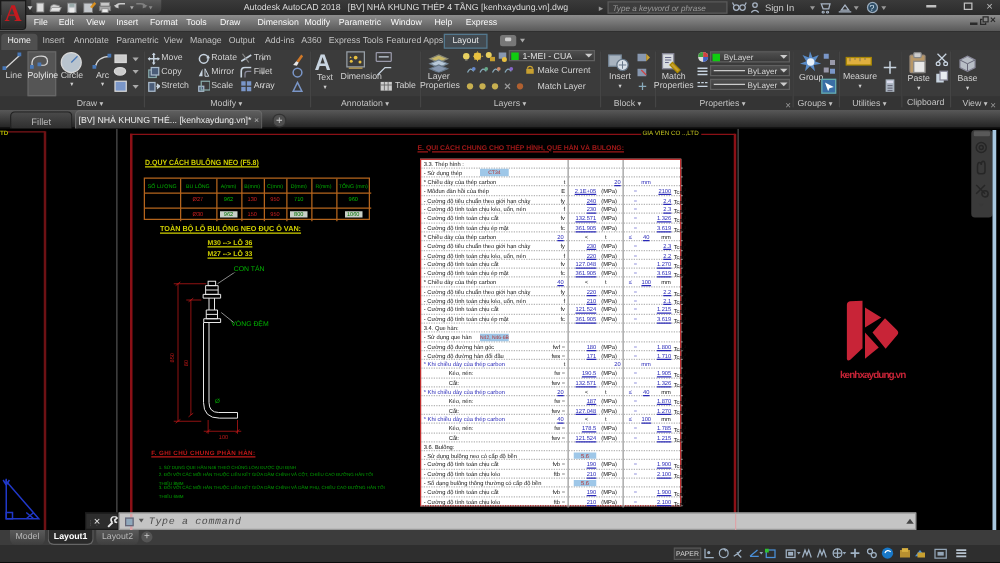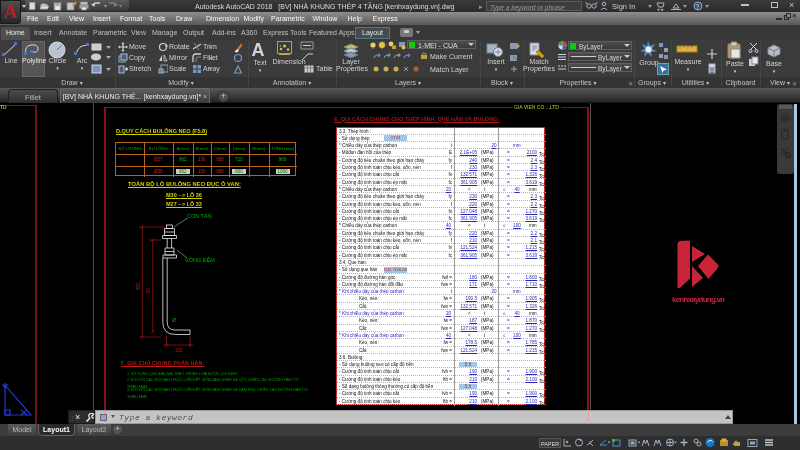--- a/index.html
+++ b/index.html
@@ -811,21 +811,21 @@
  <svg class="abs" style="left:16px;top:2.5px;" width="10" height="10" viewBox="0 0 10 10">
         <path d="M1.5 8.5 L5 5" stroke="#e8e8e8" stroke-width="1.6" fill="none"></path>
         <path d="M5 5 a2.6 2.6 0 1 1 3.6 -3.6 l-1.8 1.6 l0.4 1.6 1.6 0.4" stroke="#e8e8e8" fill="none" stroke-width="1.3"></path>
       </svg>
 </div>
 <div class="abs" style="left:95px;top:306.5px;width:638px;height:14px;background:#c4c4c4;border:1px solid #9a9a9a;">
       <span class="abs" style="left:8px;top:0;width:1.5px;height:14px;background:#dca4a8;"></span>
       <span class="abs" style="left:491.5px;top:0;width:1.5px;height:14px;background:#dca4a8;"></span>
  <span class="abs" style="left:4px;top:3px;width:7px;height:7px;background:#8fa8bc;border:1px solid #667;"></span>
  <span class="abs" style="left:15px;top:4px;width:0;height:0;border-left:2.5px solid transparent;border-right:2.5px solid transparent;border-top:3px solid #555;"></span>
- <span class="abs" style="left:23px;top:2px;color:#4d4d4d;font-size:8px;font-style:italic;font-family:'Liberation Mono',monospace;letter-spacing:0.5px;">Type a keyword</span>
+ <span class="abs" style="left:23px;top:2px;color:#4d4d4d;font-size:8px;font-style:italic;font-family:'Liberation Mono',monospace;letter-spacing:0.5px;">Type a command</span>
  <span class="abs" style="left:629px;top:4px;width:0;height:0;border-left:3px solid transparent;border-right:3px solid transparent;border-bottom:4px solid #444;"></span>
 </div>
 
 <svg class="abs" style="left:1px;top:276px;" width="34" height="40" viewBox="0 0 34 40">
  <g stroke="#2038c8" stroke-width="1.2" fill="none">
   <path d="M4 6 L4 36 L30 36 Z M4 36 L4 36"></path>
   <path d="M4 6 L4 1 M4 6 l-2.5 -4 M4 6 l2.5 -4" transform="translate(0,3)"></path>
   <rect x="4" y="31" width="5" height="5"></rect>
   <path d="M20 31 l6 5 M26 31 l-6 5"></path>
  </g>

